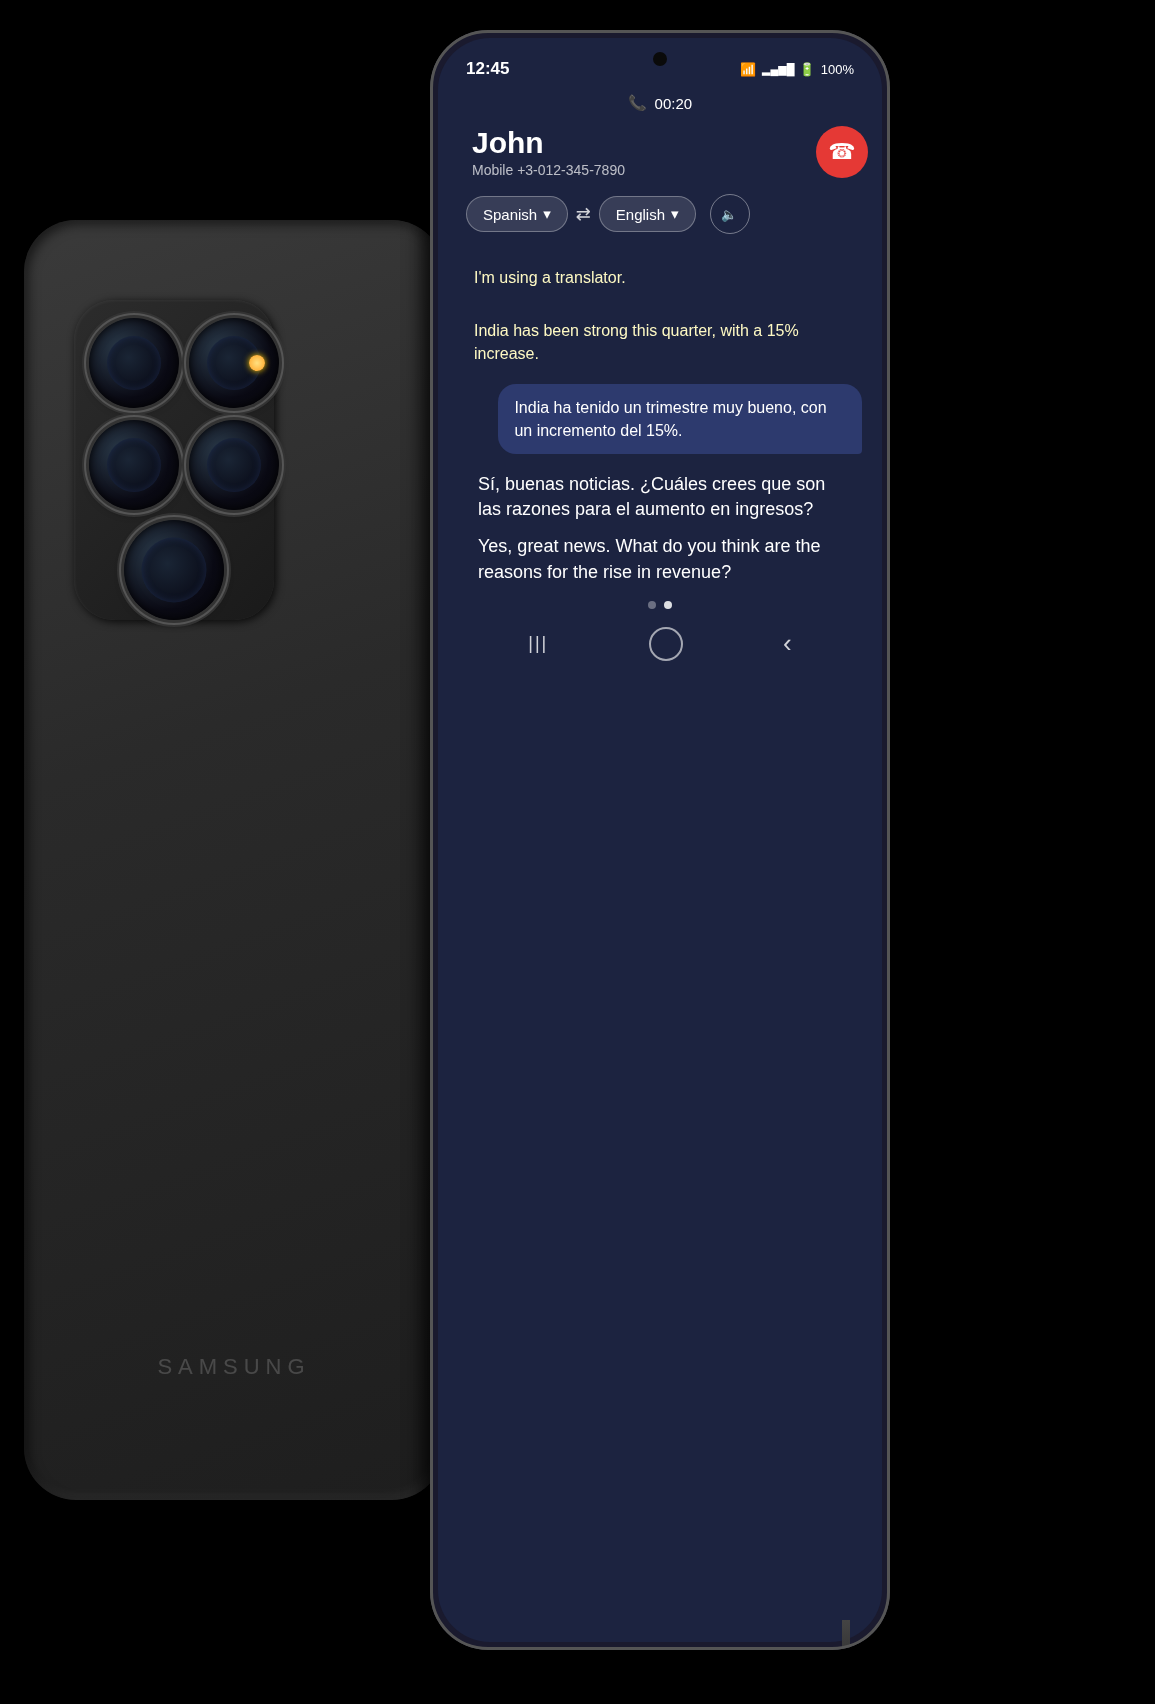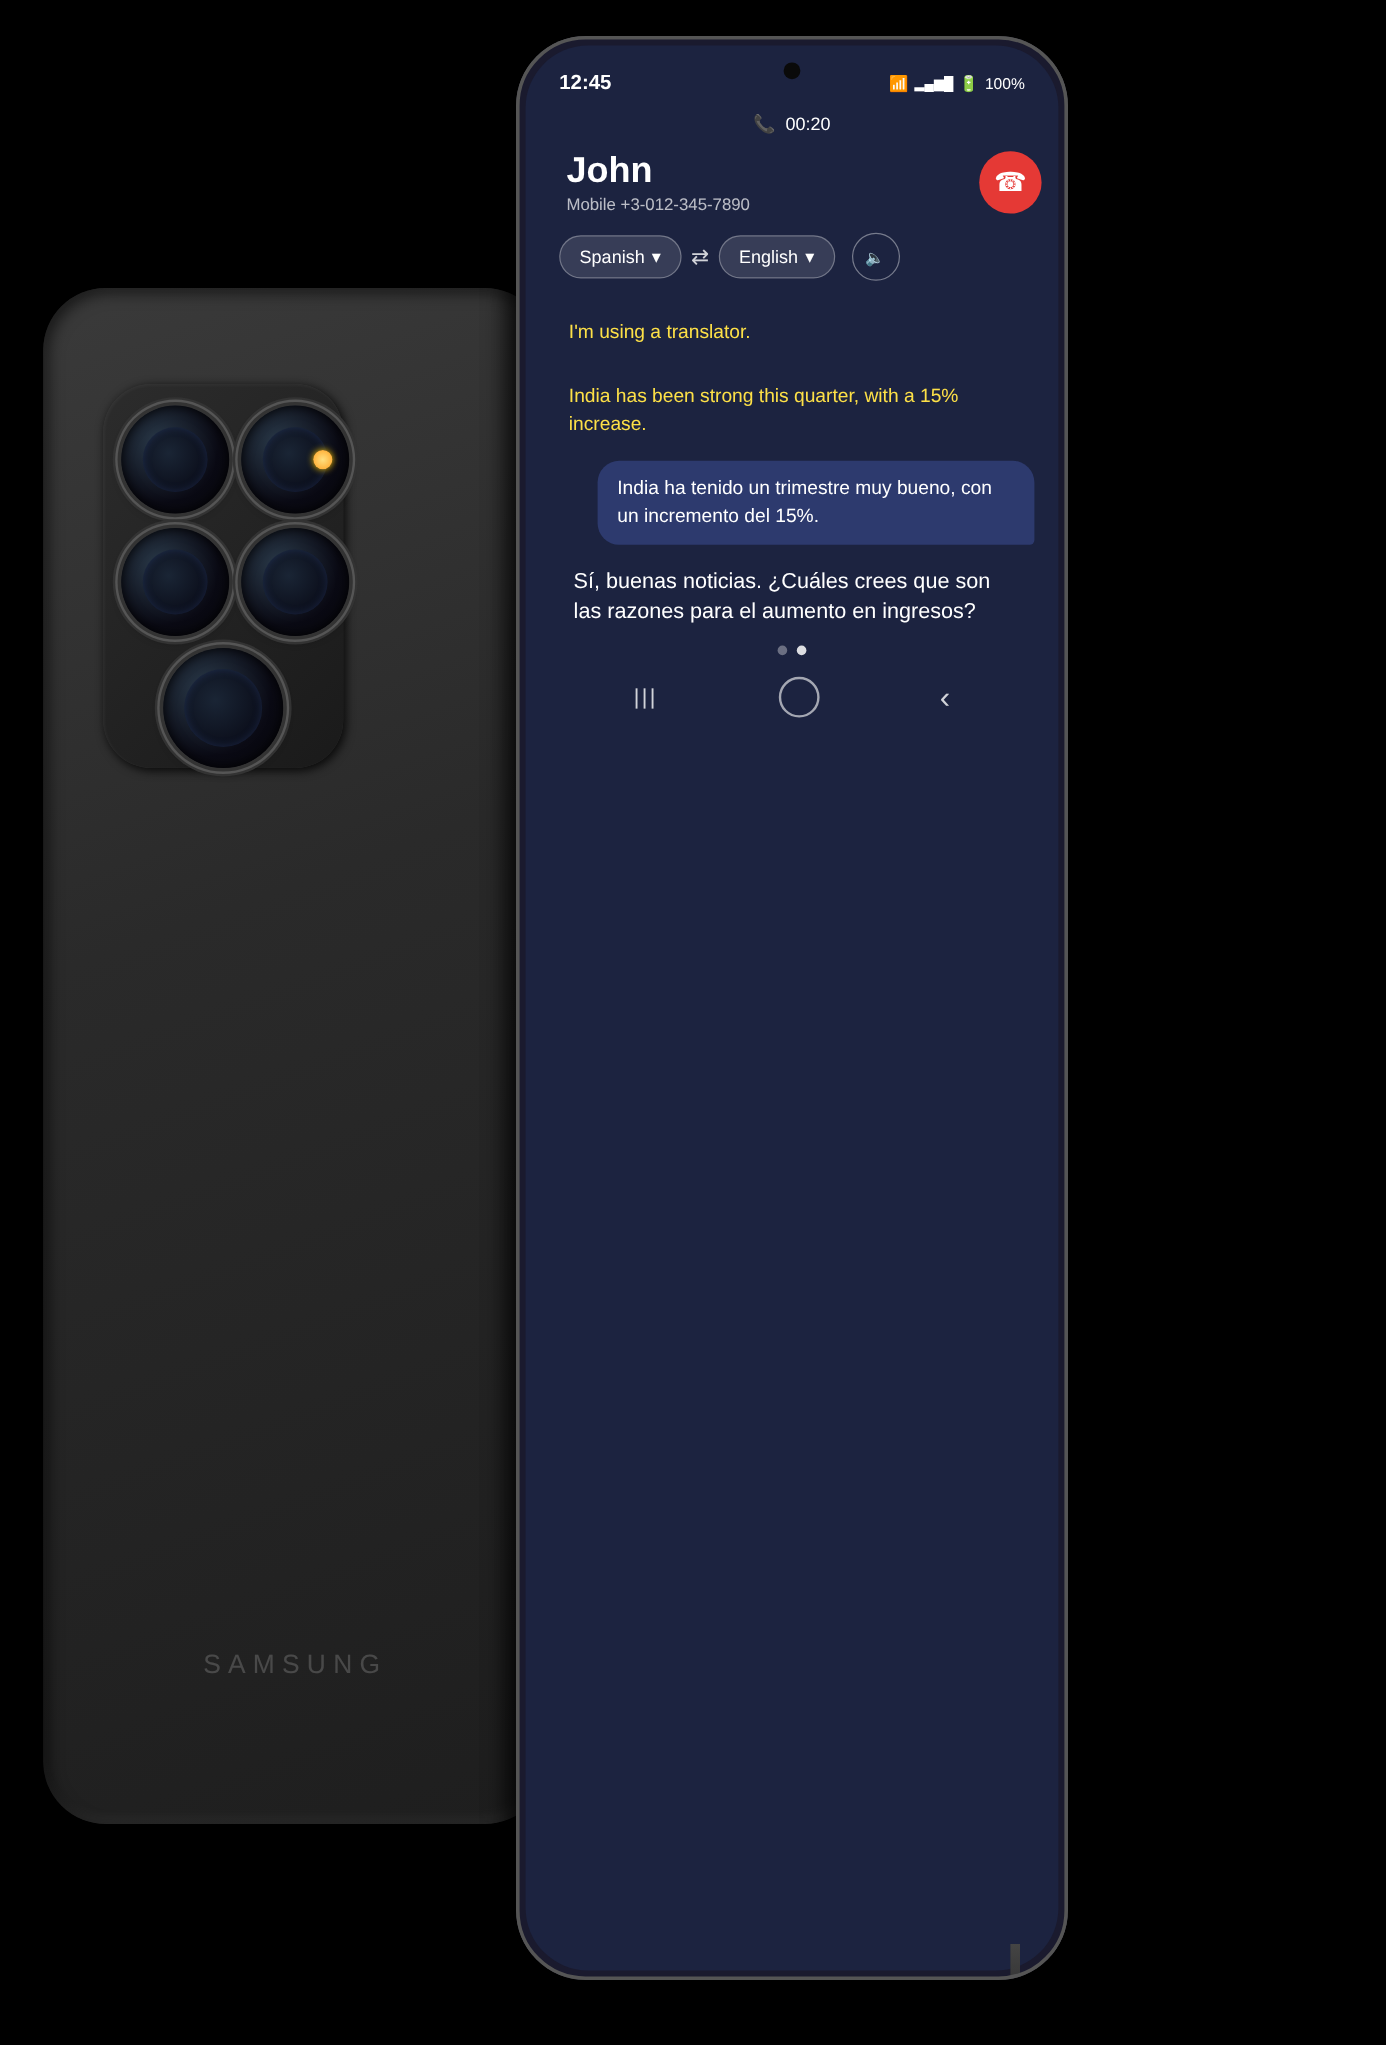--- a/index.html
+++ b/index.html
@@ -9,32 +9,31 @@
       height: 1704px;
       background: #000;
       overflow: hidden;
       position: relative;
       font-family: 'Segoe UI', Arial, sans-serif;
     }
 
     
     .phone-back {
       position: absolute;
-      left: 36px;
+      left: 24px;
       top: 220px;
       width: 420px;
       height: 1280px;
       background: linear-gradient(160deg, #3a3a3a 0%, #2a2a2a 40%, #1e1e1e 100%);
       border-radius: 52px;
       box-shadow:
         inset -4px -4px 12px rgba(255,255,255,0.07),
         inset 4px 4px 12px rgba(0,0,0,0.6),
         8px 8px 40px rgba(0,0,0,0.9),
         -2px 0 8px rgba(0,0,0,0.5);
-      margin-top: 20px;
     }
 
     
     .phone-back::before {
       content: '';
       position: absolute;
       right: -12px;
       top: 40px;
       bottom: 40px;
       width: 12px;
@@ -293,21 +292,21 @@
 
     .msg-right {
       align-self: flex-end;
       background: #2d3a6e;
       color: #fff;
       border-bottom-right-radius: 4px;
     }
 
     .msg-left {
       align-self: flex-start;
-      color: #fde047;
+      color: #fef9c3;
       background: transparent;
       border-bottom-left-radius: 4px;
     }
 
     .msg-dark {
       background: #2d3a6e;
     }
 
     
     .msg-large {
@@ -452,20 +451,23 @@
       </div>
       <div class="msg-bubble msg-right msg-dark">
         <span>India ha tenido un trimestre muy bueno, con un incremento del 15%.</span>
       </div>
     </div>
 
     <div style="padding: 18px 20px 0;">
       <div class="msg-large">
         <span>Sí, buenas noticias. ¿Cuáles crees que son las razones para el aumento en ingresos?</span>
       </div>
+      <div class="msg-large" style="margin-top:12px;">
+        <span>Yes, great news. What do you think are the reasons for the rise in revenue?</span>
+      </div>
     </div>
 
     <div class="pagination-dots">
       <div class="dot"></div>
       <div class="dot active"></div>
     </div>
 
     <div class="nav-bar">
       <span class="nav-btn" style="font-size:18px;letter-spacing:2px;">|||</span>
       <span class="nav-btn" style="font-size:28px;border:2px solid rgba(255,255,255,0.6);border-radius:50%;width:34px;height:34px;display:flex;align-items:center;justify-content:center;"></span>

